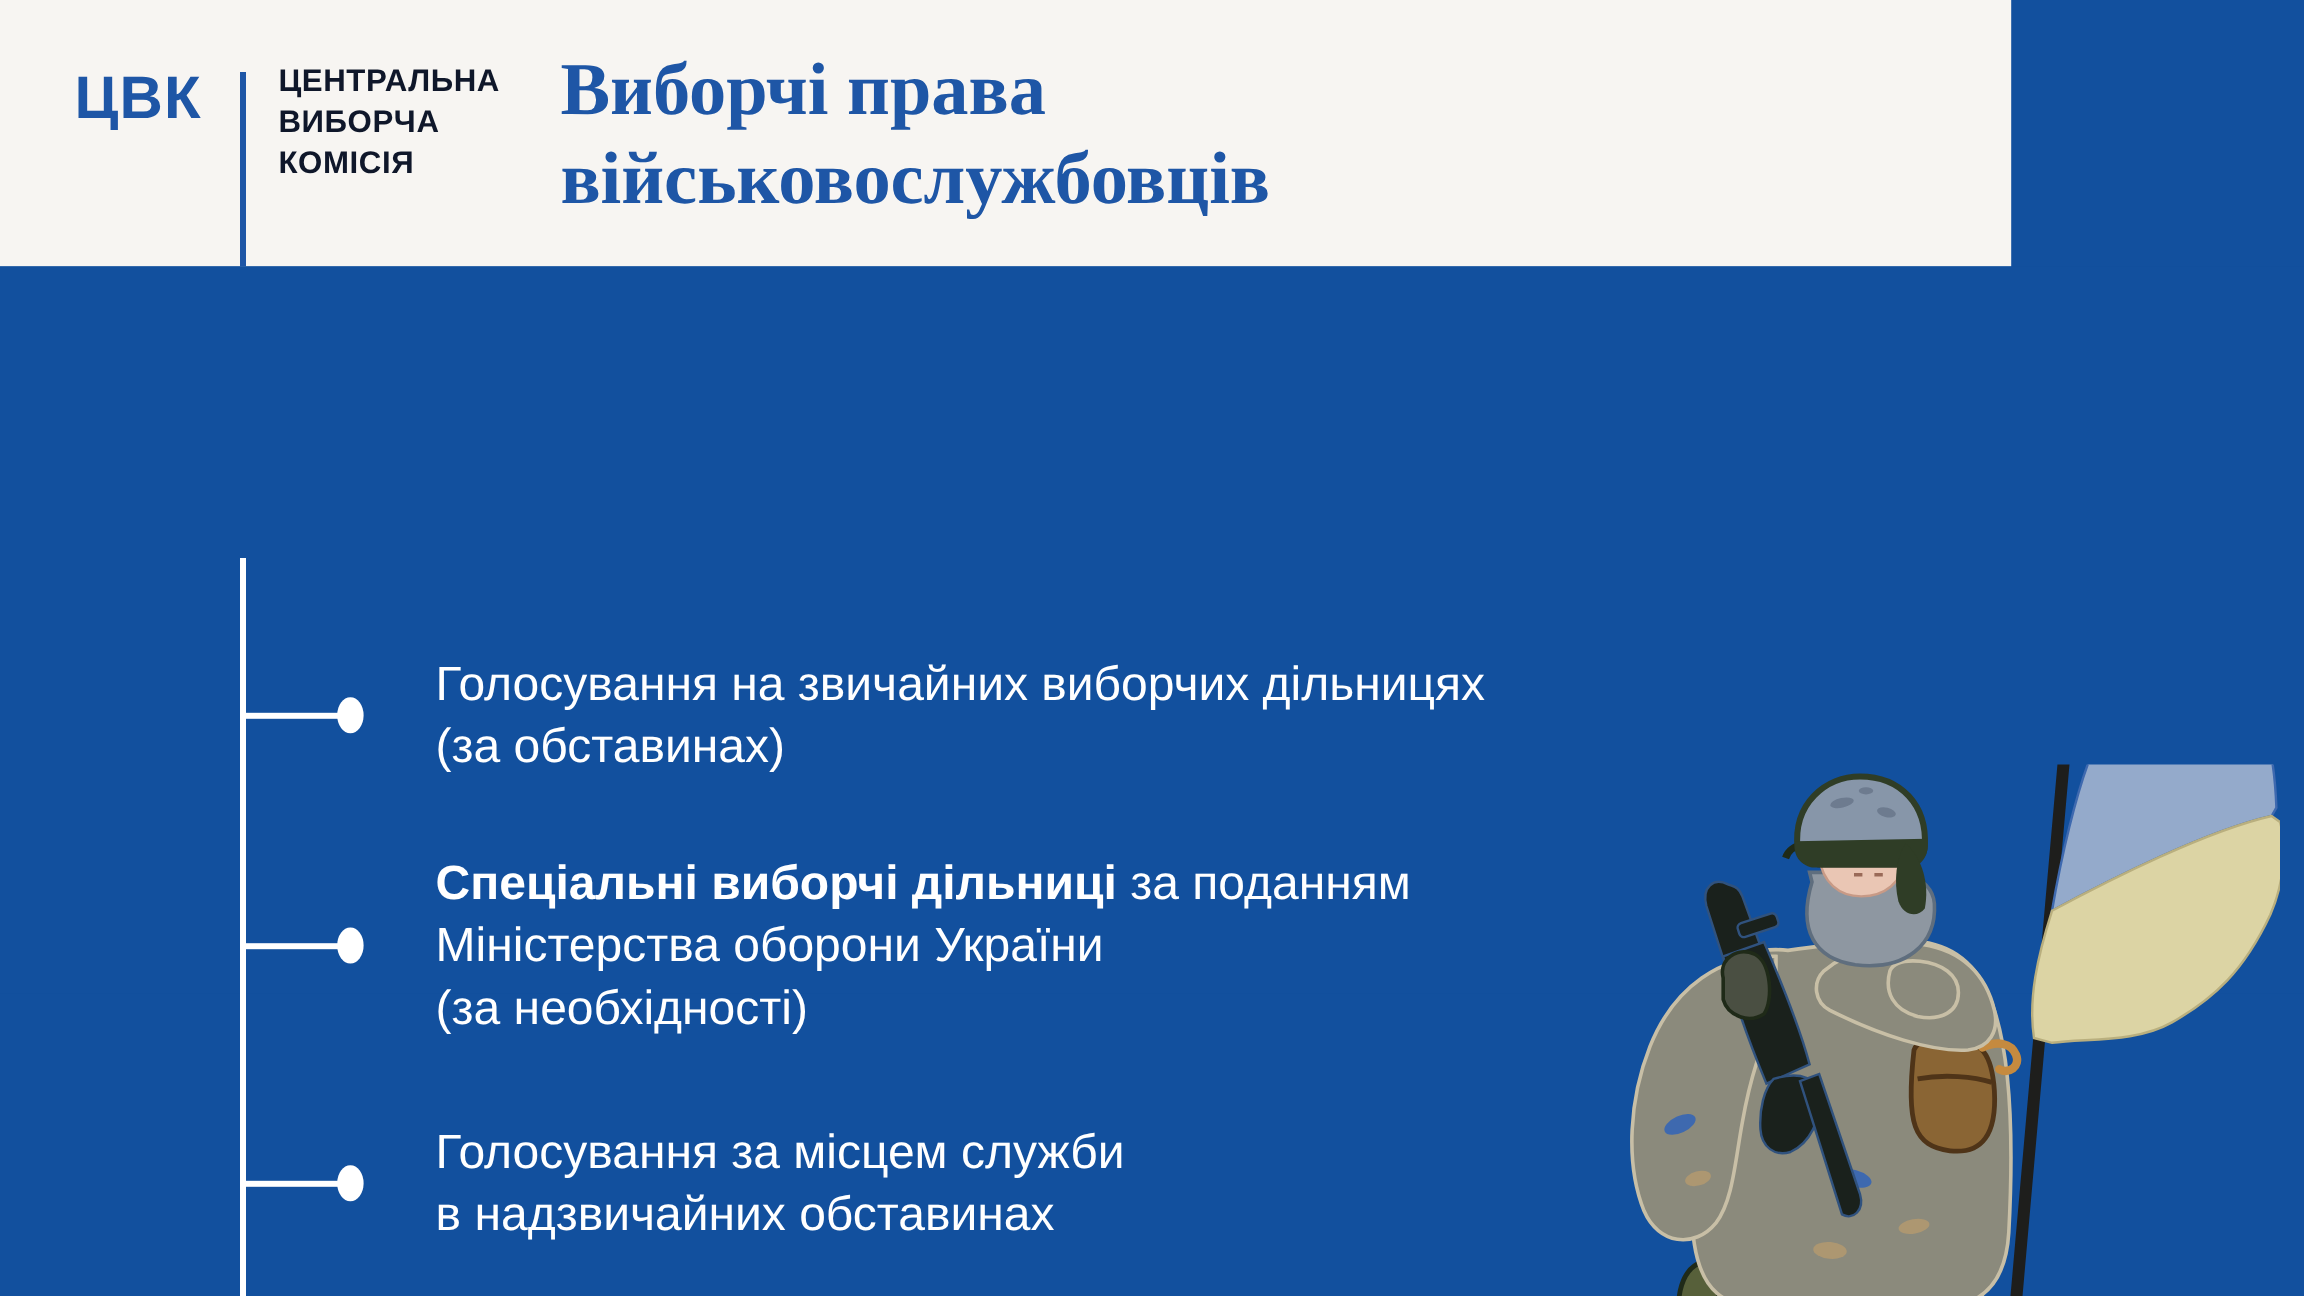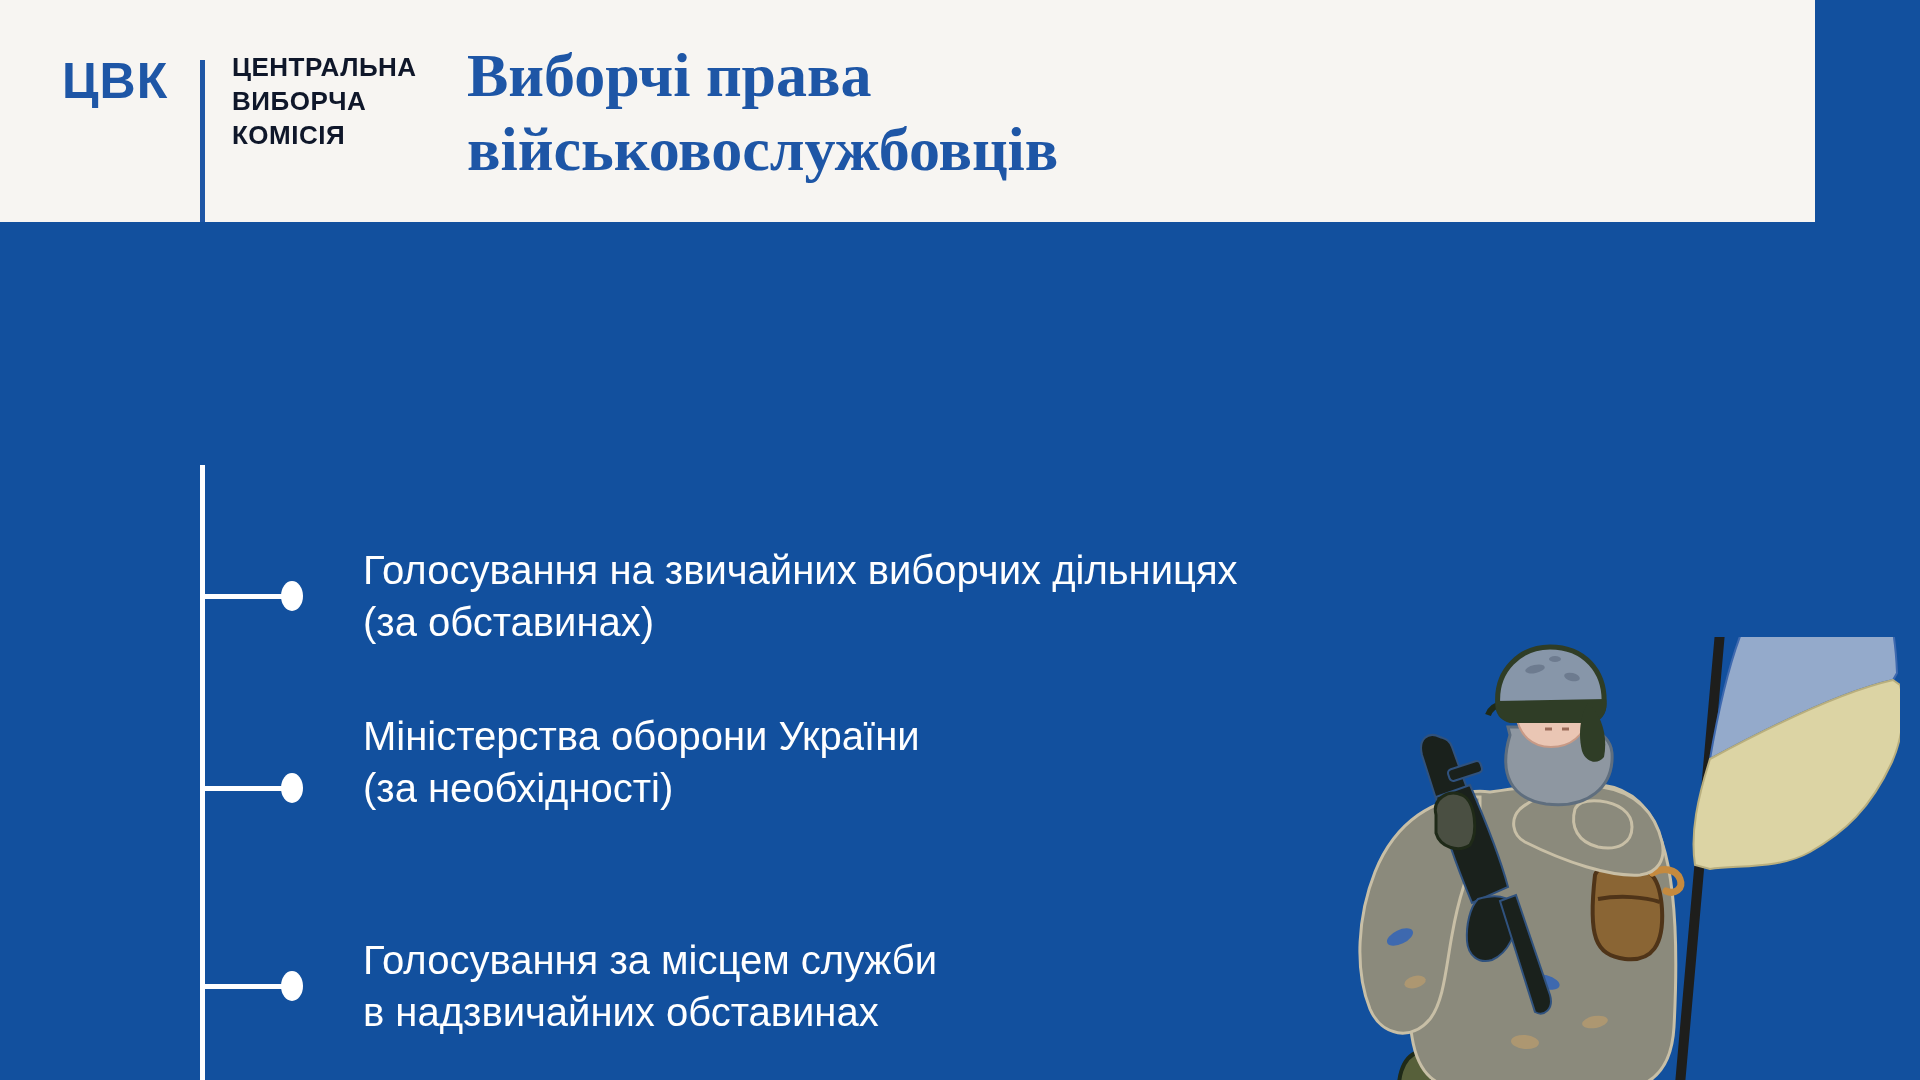--- a/index.html
+++ b/index.html
@@ -2,21 +2,21 @@
 <html><head>
 <meta charset="utf-8">
 <style>
   html,body{margin:0;padding:0;}
   body{
     width:1920px;height:1080px;position:relative;overflow:hidden;
     font-family:"Liberation Sans","DejaVu Sans",sans-serif;
     background:#12509E;
   }
   
-  .header{position:absolute;left:0;top:0;width:1815px;height:222px;background:#F7F5F2;}
+  .header{position:absolute;left:0;top:0;width:1676px;height:222px;background:#F7F5F2;}
   .logo{position:absolute;left:62px;top:52px;font-size:50px;font-weight:700;color:#1E56A6;letter-spacing:1px;}
   .header-divider{position:absolute;left:200px;top:60px;width:5px;height:162px;background:#1E56A6;}
   .org-name{position:absolute;left:232px;top:50px;font-size:26px;font-weight:700;line-height:34px;color:#0f172a;letter-spacing:.5px;}
   .page-title{position:absolute;left:467px;top:38px;font-size:62px;font-weight:700;line-height:74px;color:#1E56A6;font-family:Liberation Serif, serif;}
   
   .body-area{position:absolute;left:0;top:222px;width:1920px;height:606px;background:#12509E;}
   .vline{position:absolute;left:200px;top:243px;width:5px;height:745px;background:#FFFFFF;}
   .branch{position:absolute;left:202px;width:90px;height:5px;background:#FFFFFF;}
   .dot{position:absolute;left:281px;width:22px;height:30px;border-radius:50%;background:#FFFFFF;}
   .bullet{position:absolute;left:363px;color:#FFFFFF;font-size:40px;line-height:52px;font-weight:400;white-space:nowrap;}
@@ -54,20 +54,21 @@
   <div class="dot d1"></div>
   <div class="dot d2"></div>
   <div class="dot d3"></div>
 
   <div class="bullet b1">
     <div>Голосування на звичайних виборчих дільницях</div>
     <div>(за обставинах)</div>
   </div>
 
   <div class="bullet b2">
+    <div><span class="b">Спеціальні виборчі дільниці</span><span> за поданням</span></div>
     <div>Міністерства оборони України</div>
     <div>(за необхідності)</div>
   </div>
 
   <div class="bullet b3">
     <div>Голосування за місцем служби</div>
     <div>в надзвичайних обставинах</div>
   </div>
 
   <svg class="soldier" viewBox="0 0 560 665" xmlns="http://www.w3.org/2000/svg">

